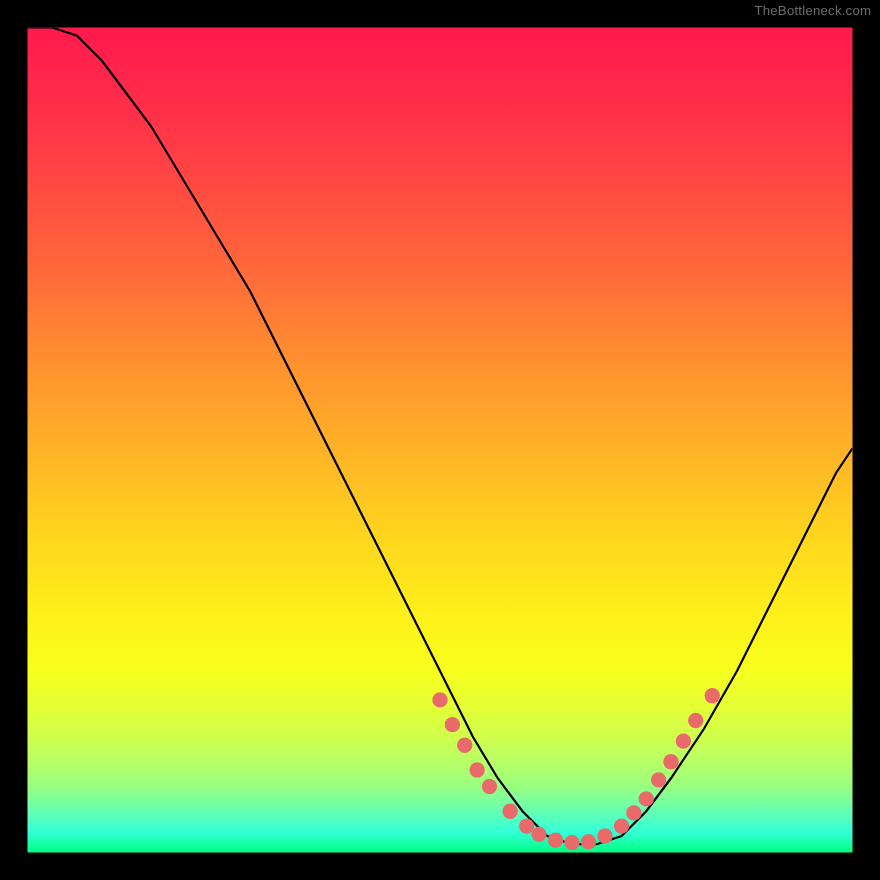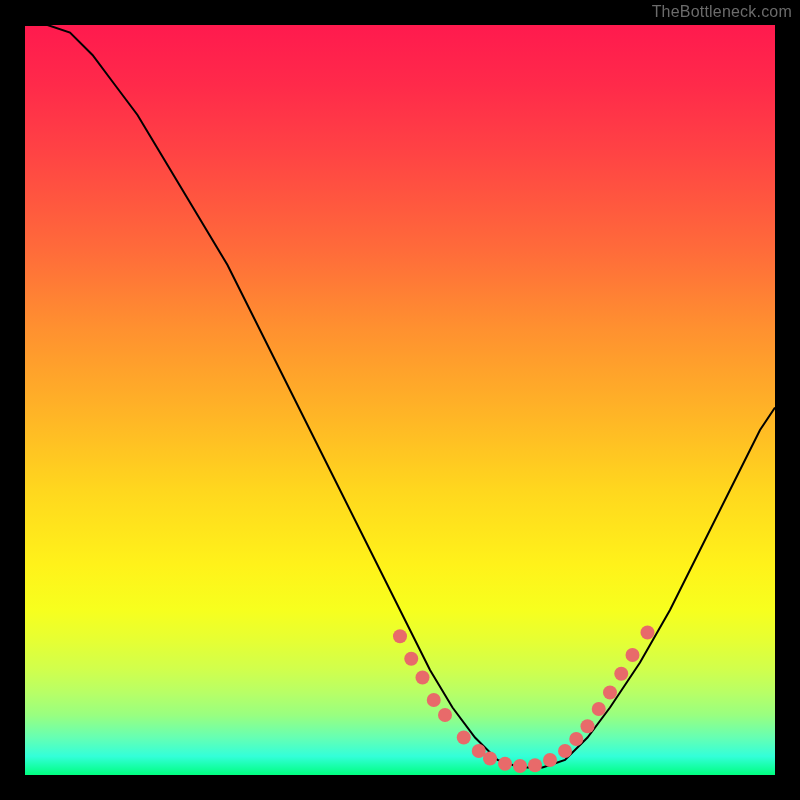--- a/index.html
+++ b/index.html
@@ -47,21 +47,21 @@
     left: 0;
     top: 0;
     width: 750px;
     height: 750px;
   }
   .watermark {
     position: absolute;
     top: 3px;
     right: 8px;
     color: #6b6b6b;
-    font-size: 16px;
+    font-size: 12px;
     font-weight: 500;
     letter-spacing: 0.2px;
   }
 </style>
 </head>
 <body>
 
 <div class="outer">
   <div class="watermark">TheBottleneck.com</div>
   <div class="plot">

